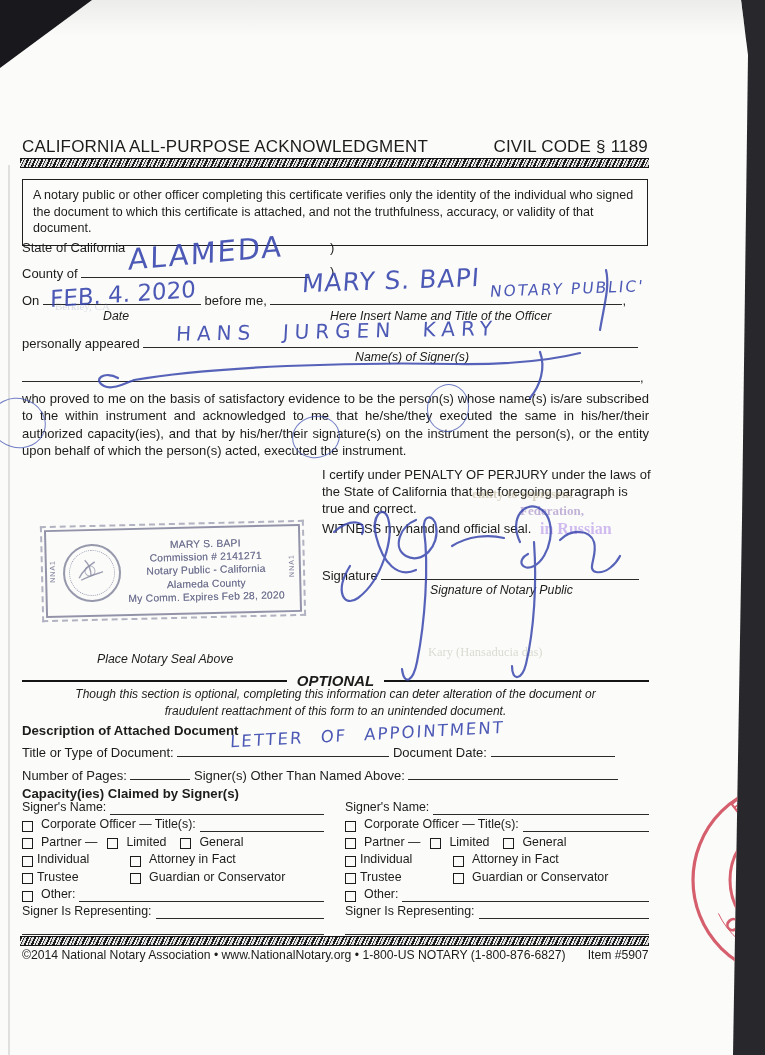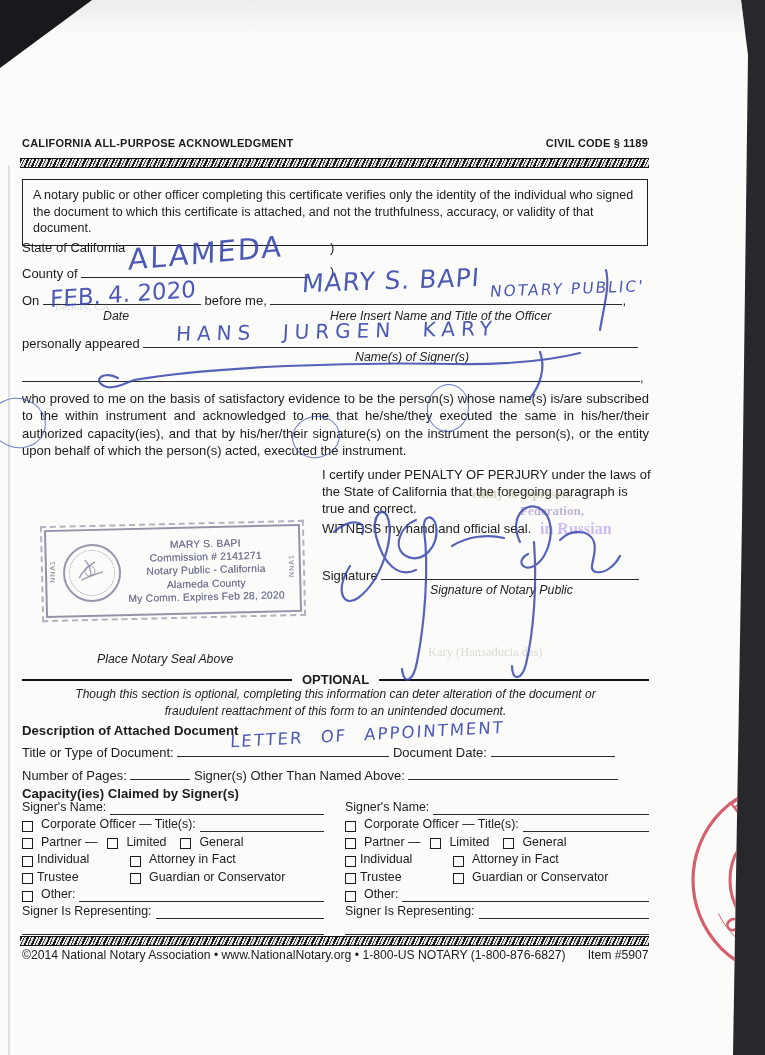--- a/index.html
+++ b/index.html
@@ -11,21 +11,21 @@
   .bg-corner{position:absolute;left:0;top:0;width:0;height:0;
     border-top:68px solid #19181c;border-right:92px solid transparent;z-index:3;}
   .page{
     position:absolute;inset:0;background:#fbfbf9;z-index:1;
     clip-path:polygon(88px 0px,741px 0px,748px 55px,742px 520px,733px 1055px,0px 1055px,0px 66px);
   }
   .page::before{content:"";position:absolute;left:0;top:0;right:0;height:36px;
     background:linear-gradient(#ececea,rgba(255,255,255,0));}
   .page-edge{position:absolute;left:8px;top:165px;width:2px;height:890px;background:#cfcfcb;opacity:.6;}
   .title-row{position:absolute;left:22px;top:137px;width:626px;display:flex;justify-content:space-between;
-    font-weight:bold;font-size:11px;letter-spacing:.2px;}
+    font-weight:normal;font-size:17px;letter-spacing:.2px;}
   .braid{position:absolute;left:20px;width:629px;height:8px;
     background:repeating-linear-gradient(115deg,#1d1d1d 0 2px,#f0f0ee 2px 3.5px,#3a3a3a 3.5px 4.5px,#dededc 4.5px 6.5px);
     border-top:1px solid #141414;border-bottom:1px solid #141414;}
   .notice{position:absolute;left:22px;top:179px;width:604px;border:1.6px solid #1f1f1f;
     padding:7px 10px 8px 10px;font-size:12.5px;line-height:16.5px;background:#fcfcfa;}
   .line{position:absolute;white-space:nowrap;font-size:13px;}
   .u{display:inline-block;border-bottom:1.2px solid #2a2a2a;height:13px;vertical-align:baseline;}
   .cap{font-style:italic;font-size:12.3px;}
   .par{position:absolute;left:22px;top:390px;width:627px;font-size:13px;line-height:17.4px;text-align:justify;}
   .certify{position:absolute;left:322px;top:466px;width:330px;font-size:13px;line-height:17.2px;}
@@ -42,21 +42,21 @@
   .seal::before{content:"";position:absolute;inset:-6px;border:2px dashed rgba(112,114,144,.55);}
   .seal-emblem{width:54px;height:54px;border:2px solid rgba(110,112,142,.75);border-radius:50%;
     margin-left:16px;flex:0 0 auto;position:relative;}
   .seal-emblem::before{content:"";position:absolute;inset:4px;border:1.2px dotted rgba(110,112,142,.7);border-radius:50%;}
   .seal-text{flex:1;text-align:center;font-size:10.3px;line-height:13.2px;letter-spacing:.2px;
     color:#696b8c;text-shadow:0 0 .5px rgba(105,107,140,.8);padding-right:8px;}
   .seal-side{position:absolute;font-size:7px;letter-spacing:1px;color:#6e7090;transform:rotate(-90deg);}
   
   .opt-divider{position:absolute;left:22px;top:672px;width:627px;display:flex;align-items:center;gap:10px;}
   .opt-divider .bar{flex:1;border-top:2.6px solid #151515;}
-  .opt-divider .lbl{font-weight:bold;font-size:13px;}
+  .opt-divider .lbl{font-weight:bold;font-style:italic;font-size:15px;}
   .opt-text{position:absolute;left:22px;top:686px;width:627px;text-align:center;
     font-style:italic;font-size:12px;line-height:16.6px;}
   
   .col{position:absolute;top:800px;font-size:12.4px;}
   .col-l{left:22px;width:302px;}
   .col-r{left:345px;width:304px;}
   .crow{display:flex;align-items:flex-end;gap:4px;line-height:14.6px;margin-bottom:2.8px;white-space:nowrap;}
   .crow .grow{flex:1;border-bottom:1.2px solid #2a2a2a;height:12px;}
   .cb{display:inline-block;width:9px;height:9px;border:1.3px solid #1c1c1c;margin-right:4px;flex:0 0 auto;}
   .cell{display:flex;align-items:flex-end;width:104px;flex:0 0 auto;}

